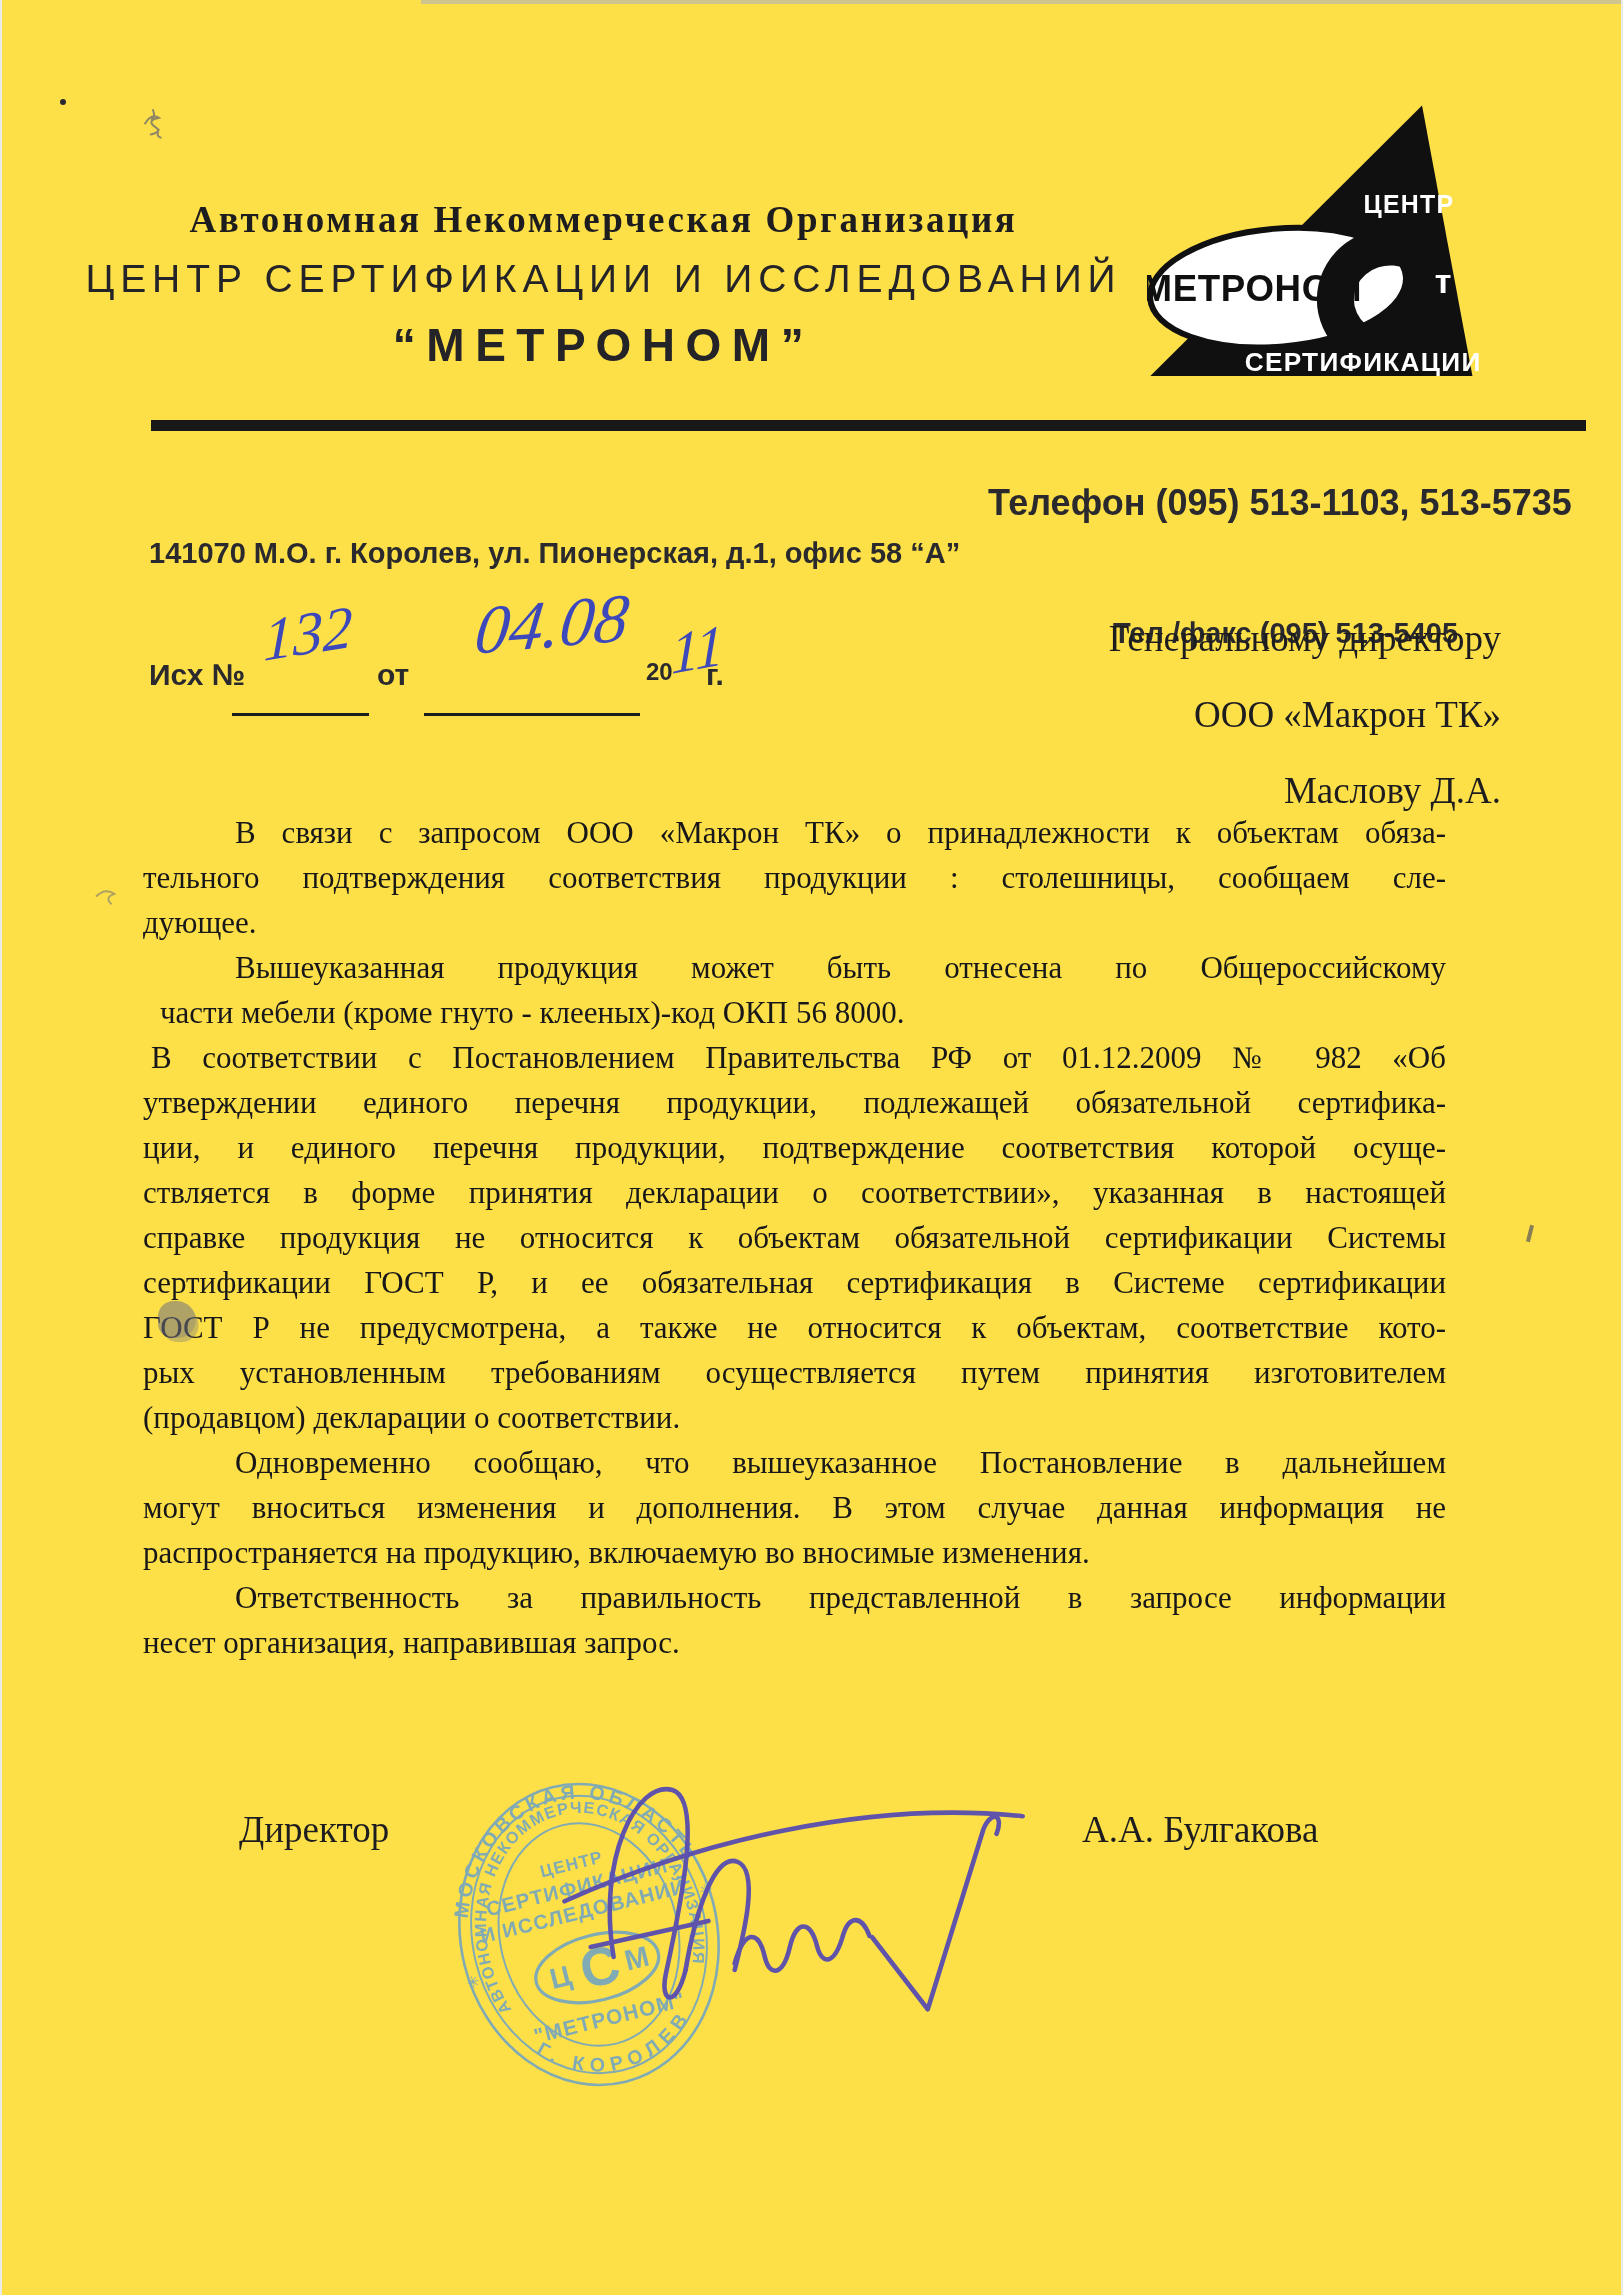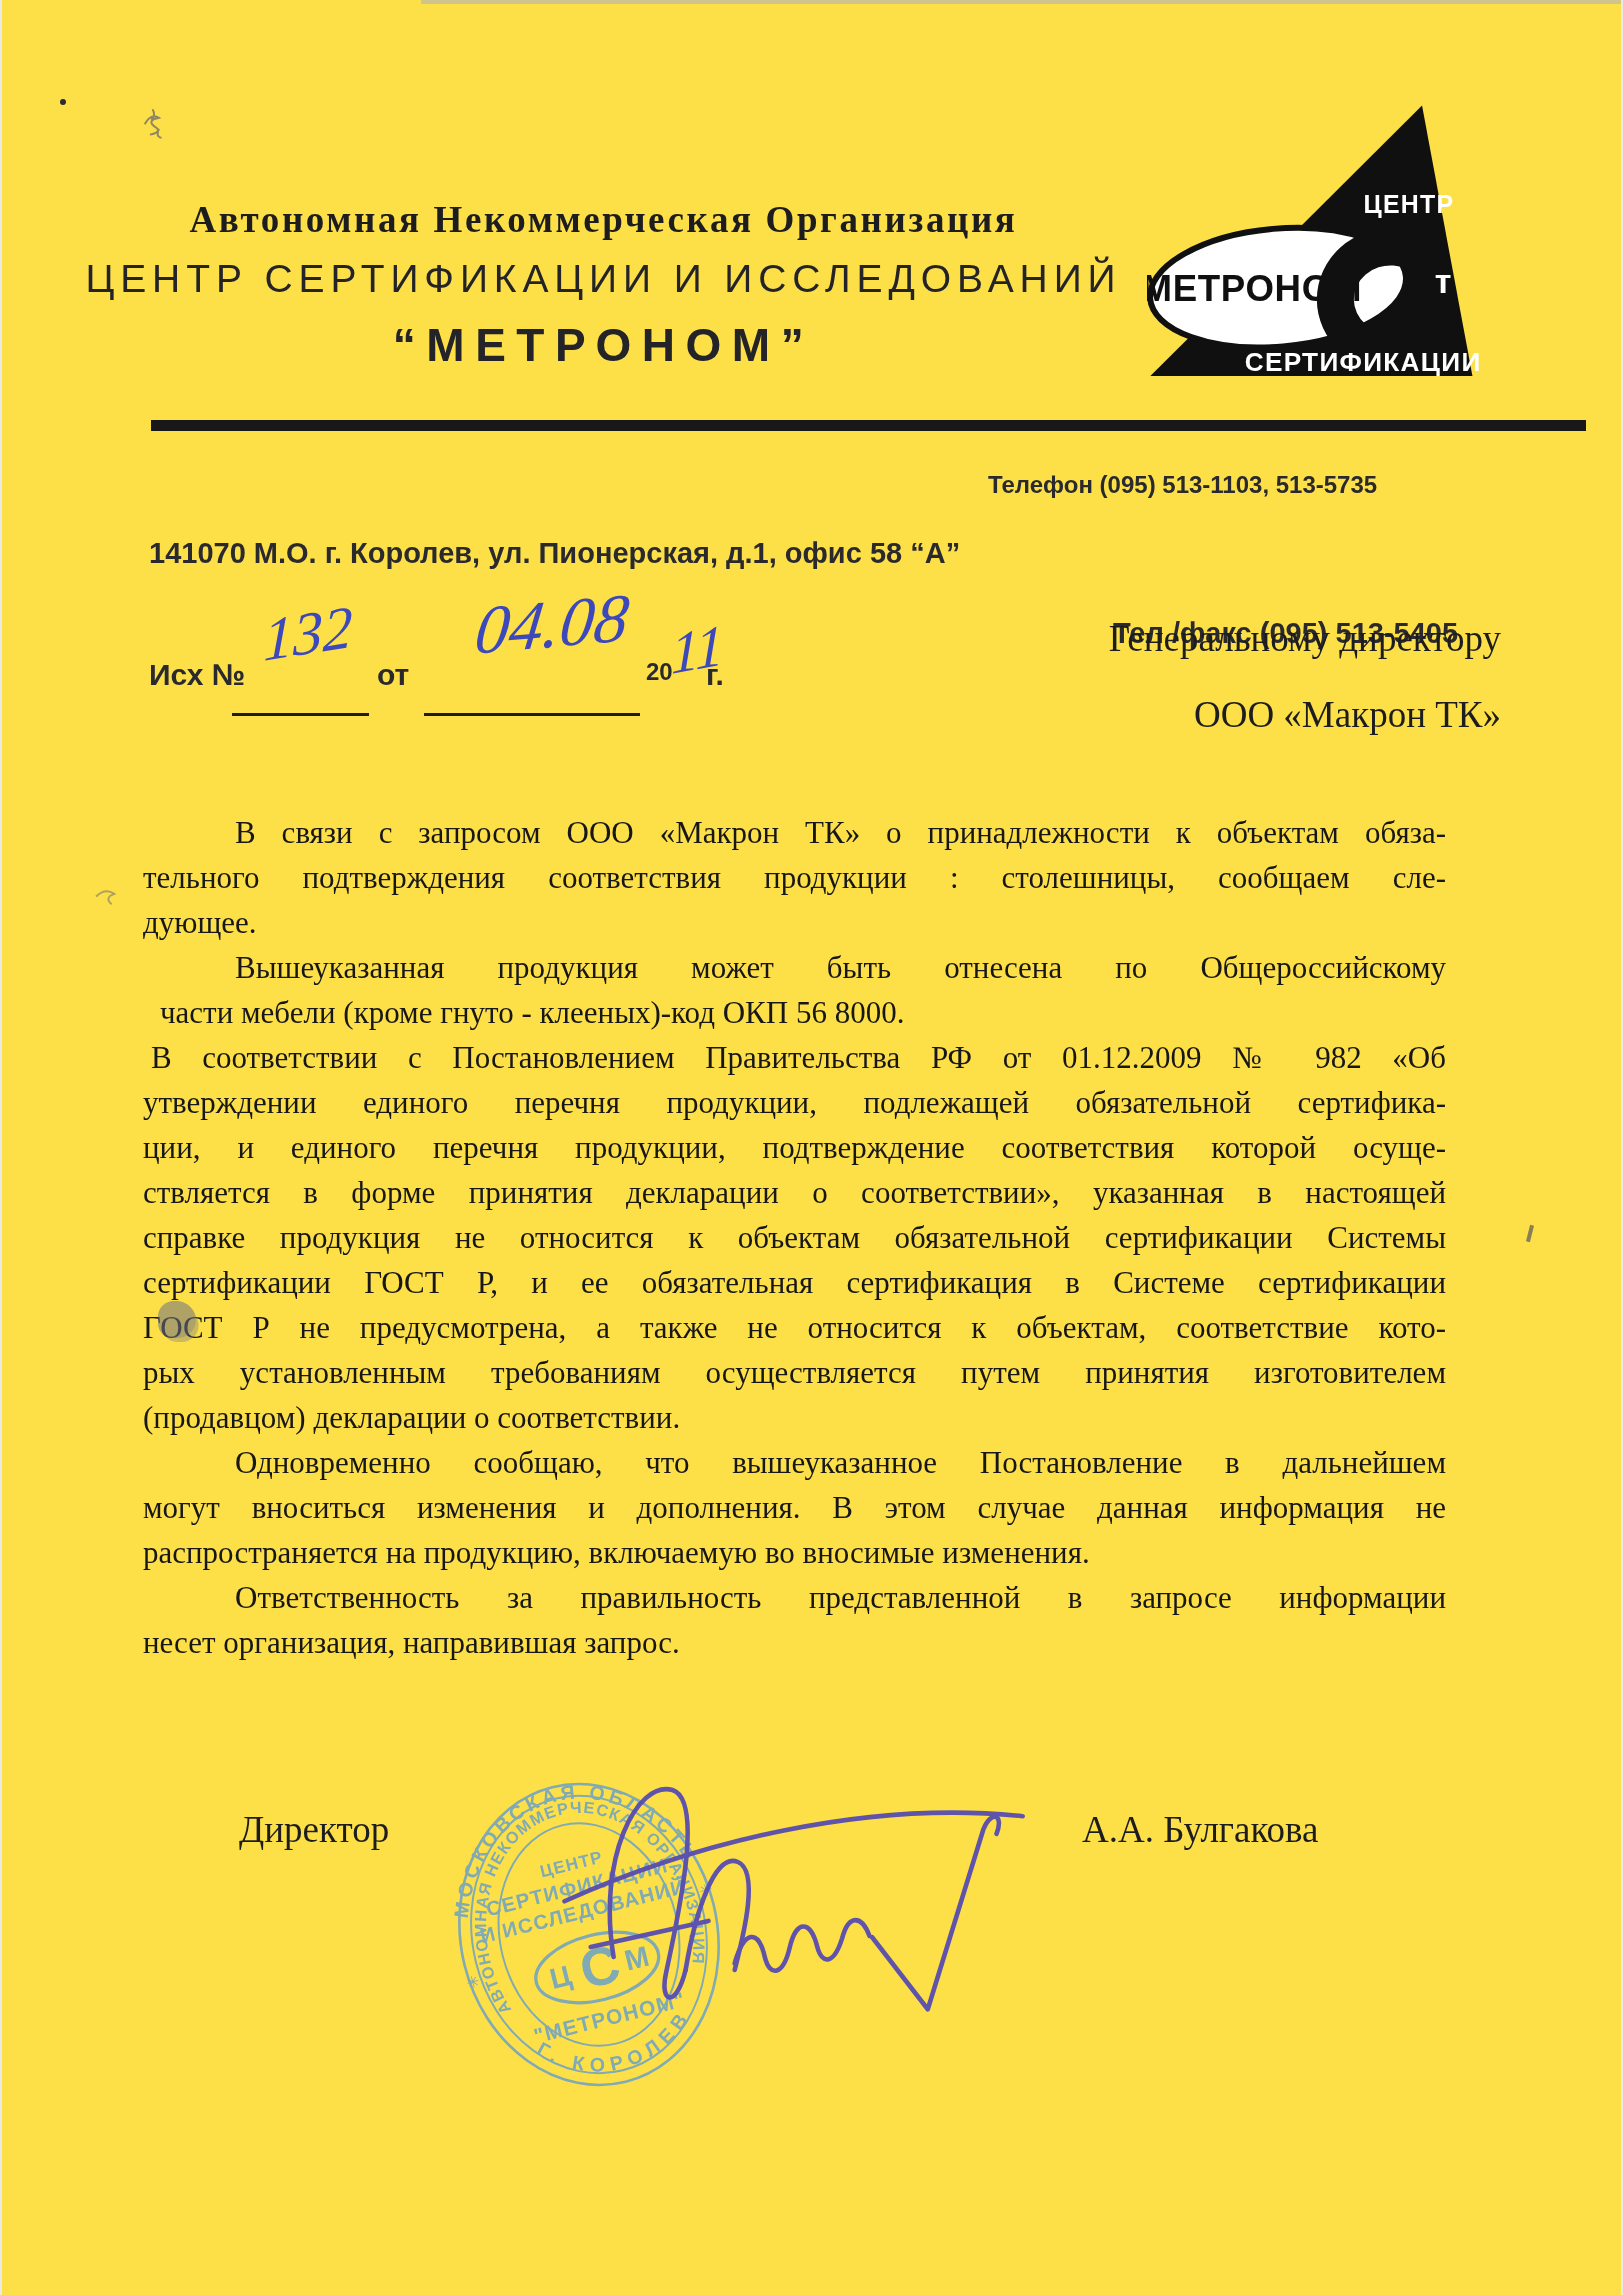--- a/index.html
+++ b/index.html
@@ -13,21 +13,21 @@
   .serif{font-family:"Liberation Serif",serif;}
 
   
   .lh-block{left:65px;top:198px;width:1073px;text-align:center;}
   .lh-org-type{font-size:37px;font-weight:bold;letter-spacing:2.6px;font-family:"Liberation Serif",serif;}
   .lh-org-name{margin-top:15.7px;font-size:39px;font-weight:normal;letter-spacing:5.9px;font-family:"Liberation Sans",sans-serif;color:#242428;}
   .lh-org-brand{margin-top:17px;font-size:46px;font-weight:bold;letter-spacing:10.5px;font-family:"Liberation Sans",sans-serif;color:#242428;text-align:center;}
   .divider{left:149px;top:420px;width:1435px;height:10.5px;background:#181818;}
 
   .addr{left:147px;top:537px;font-size:29px;font-weight:bold;color:#2a2a2e;}
-  .phone1{left:986px;top:471px;font-size:24px;font-weight:bold;color:#2a2a2e;}
+  .phone1{left:986px;top:482px;font-size:36px;font-weight:bold;color:#2a2a2e;}
   .phone2{left:1111px;top:617px;font-size:29px;font-weight:bold;color:#2a2a2e;}
 
   .outgoing{left:147px;top:658px;font-size:30px;font-weight:bold;color:#2a2a2e;}
   .out-ot{left:375px;top:658px;font-size:30px;font-weight:bold;color:#2a2a2e;}
   .out-20{left:644px;top:658px;font-size:24px;font-weight:bold;color:#2a2a2e;}
   .out-g{left:704px;top:658px;font-size:30px;font-weight:bold;color:#2a2a2e;}
   .uline{height:3.3px;background:#1d1d20;}
   .u1{left:230px;top:713px;width:137px;}
   .u2{left:422px;top:713px;width:216px;}
   .hand{font-style:italic;transform-origin:left bottom;white-space:nowrap;}
@@ -104,20 +104,21 @@
   <div class="abs uline u2"></div>
   <div class="abs out-20 sans">20</div>
   <div class="abs out-g sans">г.</div>
   <div class="abs hand hw-num" style="color:#3d49bb;">132</div>
   <div class="abs hand hw-date" style="color:#3d49bb;">04.08</div>
   <div class="abs hand hw-year" style="color:#3d49bb;">11</div>
 
   <div class="abs recipient serif">
     <div>Генеральному директору</div>
     <div>ООО «Макрон ТК»</div>
+    <div>Маслову Д.А.</div>
   </div>
 
   <div class="abs body-text serif">
     <div class="bl ind-lg">В связи с запросом ООО «Макрон ТК» о принадлежности к объектам обяза-</div>
     <div class="bl">тельного подтверждения соответствия продукции : столешницы,  сообщаем сле-</div>
     <div class="bl short">дующее.</div>
     <div class="bl ind-lg">Вышеуказанная  продукция может быть отнесена по Общероссийскому</div>
     <div class="bl ind-sm short">части мебели (кроме гнуто - клееных)-код ОКП 56 8000.</div>
     <div class="bl ind-xs">В соответствии с Постановлением Правительства РФ от 01.12.2009 № 982 «Об</div>
     <div class="bl">утверждении единого перечня продукции, подлежащей обязательной сертифика-</div>

